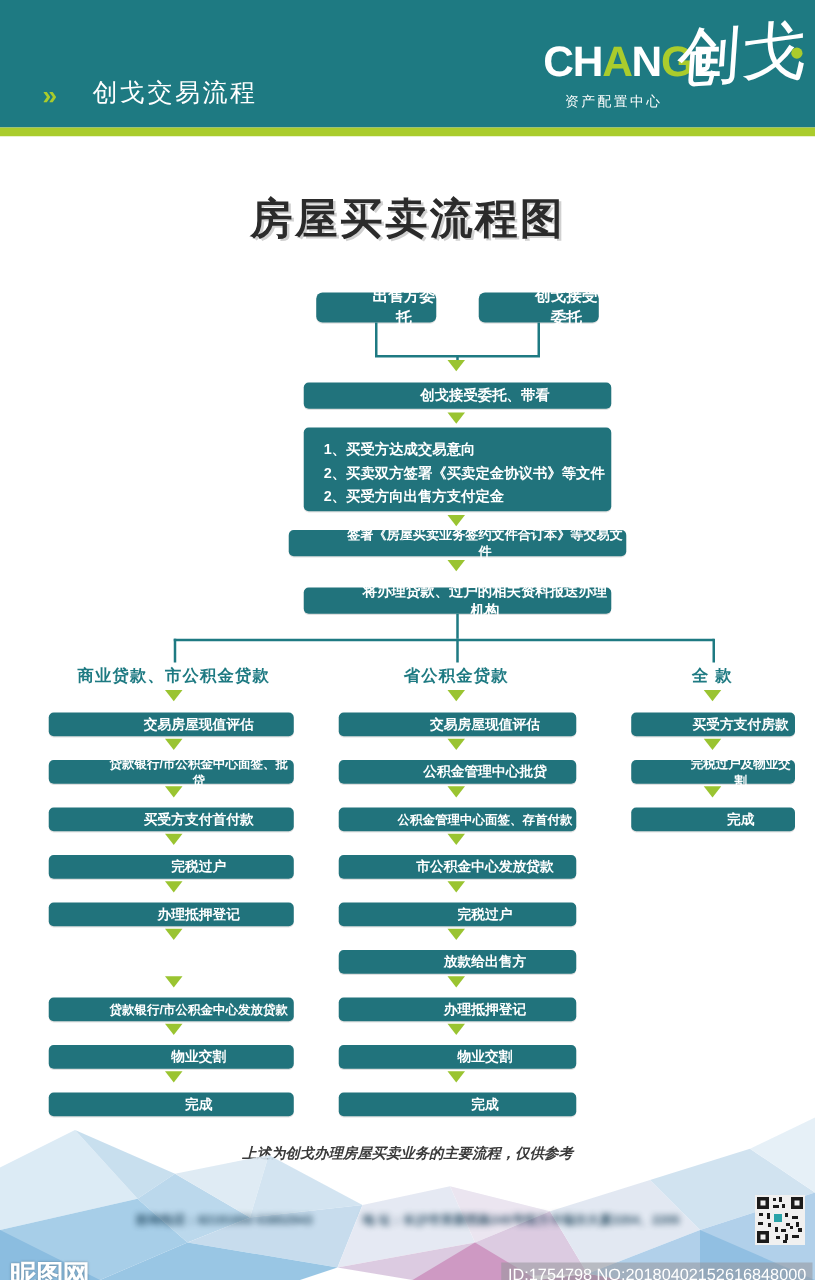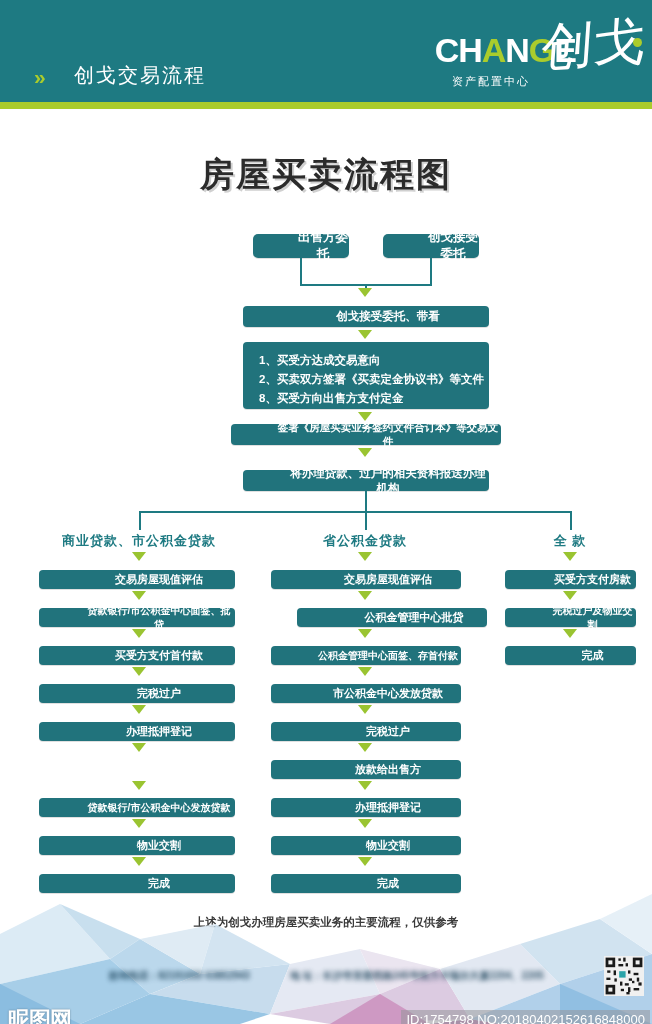--- a/index.html
+++ b/index.html
@@ -42,21 +42,21 @@
 
   
   .vline{position:absolute;background:#1e7a82;width:2px;}
   .hline{position:absolute;background:#1e7a82;height:2px;}
   .arrow{position:absolute;width:0;height:0;border-left:9px solid transparent;border-right:9px solid transparent;border-top:11px solid #9ac431;}
   .arrow.sm{border-left-width:7px;border-right-width:7px;border-top-width:9px;}
 
   
   .colhead{position:absolute;color:#1e7a82;font-size:13px;font-weight:bold;text-align:center;letter-spacing:1px;white-space:nowrap;}
 
-  .footnote{position:absolute;left:0;top:915px;width:652px;text-align:center;font-size:11.5px;color:#3a3a3a;font-weight:bold;}
+  .footnote{position:absolute;left:0;top:915px;width:652px;text-align:center;font-size:11.5px;color:#3a3a3a;font-weight:bold;font-style:italic;}
 
   
   .contact-line{position:absolute;left:0;top:966px;width:652px;height:20px;
      filter:blur(2.6px);opacity:.85;color:#123a52;font-size:10px;font-weight:bold;
      display:flex;align-items:center;justify-content:center;gap:40px;white-space:nowrap;}
   .nipic{position:absolute;left:8px;top:986px;display:flex;align-items:center;gap:6px;}
   .nipic-cn{font-size:22px;font-weight:bold;color:#ffffff;letter-spacing:-1px;text-shadow:0 0 2px rgba(0,0,0,.35);}
   .nipic-url{font-size:21px;font-weight:bold;color:#ffffff;text-shadow:0 0 2px rgba(0,0,0,.35);margin-top:44px;}
   .idstrip{position:absolute;right:2px;top:994px;background:rgba(150,150,155,.55);color:#ffffff;font-size:13px;padding:2px 5px;white-space:nowrap;margin-top:16px;}
   .qr{position:absolute;right:8px;top:956px;width:40px;height:40px;}
@@ -90,21 +90,21 @@
   <div class="vline" style="left:365px;top:284px;height:4px;"></div>
   <div class="arrow sm" style="left:358px;top:288px;"></div>
 
   <div class="box mid" style="left:243px;top:306px;width:246px;height:21px;">创戈接受委托、带看</div>
 
   <div class="arrow sm" style="left:358px;top:330px;"></div>
 
   <div class="box multiline" style="left:243px;top:342px;width:246px;height:67px;">
     <div>1、买受方达成交易意向</div>
     <div>2、买卖双方签署《买卖定金协议书》等文件</div>
-    <div>8、买受方向出售方支付定金</div>
+    <div>2、买受方向出售方支付定金</div>
   </div>
 
   <div class="arrow sm" style="left:358px;top:412px;"></div>
 
   <div class="box small" style="left:231px;top:424px;width:270px;height:21px;font-size:10.5px;">签署《房屋买卖业务签约文件合订本》等交易文件</div>
 
   <div class="arrow sm" style="left:358px;top:448px;"></div>
 
   <div class="box mid" style="left:243px;top:470px;width:246px;height:21px;">将办理贷款、过户的相关资料报送办理机构</div>
 
@@ -134,21 +134,21 @@
   <div class="arrow sm" style="left:132px;top:743px;"></div>
   <div class="arrow sm" style="left:132px;top:781px;"></div>
   <div class="box small" style="left:39px;top:798px;width:196px;height:19px;font-size:10px;">贷款银行/市公积金中心发放贷款</div>
   <div class="arrow sm" style="left:132px;top:819px;"></div>
   <div class="box small" style="left:39px;top:836px;width:196px;height:19px;">物业交割</div>
   <div class="arrow sm" style="left:132px;top:857px;"></div>
   <div class="box small" style="left:39px;top:874px;width:196px;height:19px;">完成</div>
 
   <div class="box small" style="left:271px;top:570px;width:190px;height:19px;">交易房屋现值评估</div>
   <div class="arrow sm" style="left:358px;top:591px;"></div>
-  <div class="box small" style="left:271px;top:608px;width:190px;height:19px;margin-left:26px;">公积金管理中心批贷</div>
+  <div class="box small" style="left:271px;top:608px;width:190px;height:19px;">公积金管理中心批贷</div>
   <div class="arrow sm" style="left:358px;top:629px;"></div>
   <div class="box small" style="left:271px;top:646px;width:190px;height:19px;font-size:10px;">公积金管理中心面签、存首付款</div>
   <div class="arrow sm" style="left:358px;top:667px;"></div>
   <div class="box small" style="left:271px;top:684px;width:190px;height:19px;">市公积金中心发放贷款</div>
   <div class="arrow sm" style="left:358px;top:705px;"></div>
   <div class="box small" style="left:271px;top:722px;width:190px;height:19px;">完税过户</div>
   <div class="arrow sm" style="left:358px;top:743px;"></div>
   <div class="box small" style="left:271px;top:760px;width:190px;height:19px;">放款给出售方</div>
   <div class="arrow sm" style="left:358px;top:781px;"></div>
   <div class="box small" style="left:271px;top:798px;width:190px;height:19px;">办理抵押登记</div>

